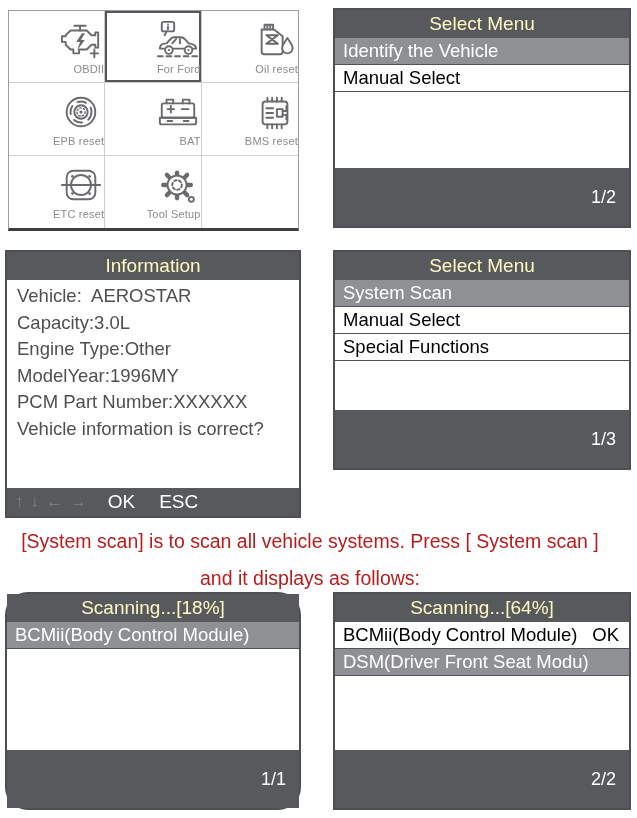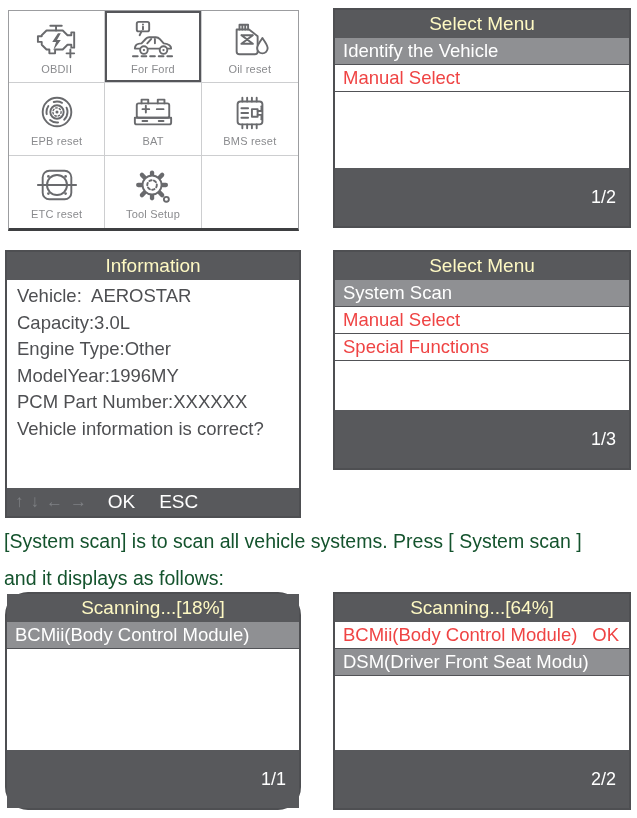--- a/index.html
+++ b/index.html
@@ -9,42 +9,42 @@
   }
 
   
   .grid-panel {
     position:absolute; left:8px; top:10px; width:291px; height:221px;
     display:grid; grid-template-columns:repeat(3,1fr); grid-template-rows:repeat(3,1fr);
     border:1px solid #9c9da0; border-bottom:3px solid #3e3f41;
     box-sizing:border-box; background:#fff;
   }
   .cell {
-    display:flex; flex-direction:column; align-items:center; justify-content:center;
+    display:flex; flex-direction:column; align-items:flex-end; justify-content:center;
     gap:2px; border-right:1px solid #cdced0; border-bottom:1px solid #cdced0;
     box-sizing:border-box; background:#fff; cursor:default;
   }
   .cell:nth-child(3n){ border-right:none; }
   .cell:nth-child(n+7){ border-bottom:none; }
   .cell.selected { box-shadow:inset 0 0 0 2px #55565a; }
   .cell .label { font-size:11px; color:#8a8b8e; letter-spacing:.2px; }
   .cell svg { display:block; }
 
   
   .screen {
     position:absolute; display:flex; flex-direction:column;
     background:#fff; border:2px solid #4e4f52; box-sizing:border-box;
   }
   .screen-header {
     flex:0 0 28px; background:#58595c; color:#fef9c3; text-align:center;
     font-size:19px; line-height:28px; font-weight:400;
   }
   .row {
     flex:0 0 26px; display:flex; align-items:center; justify-content:space-between;
-    padding:0 8px; font-size:18.5px; color:#ef4444;
+    padding:0 8px; font-size:18.5px; color:#000000;
     border-bottom:1px solid #515256; background:#fff; white-space:nowrap; overflow:hidden;
   }
   .row.hl { background:#8f9093; color:#ffffff; }
   .row .status { padding-right:2px; }
   .spacer { flex:1 1 auto; background:#fff; }
   .screen-footer {
     flex:0 0 26px; background:#58595c; color:#fff; font-size:18px;
     line-height:26px; text-align:right; padding:16px 13px;
   }
   .info-body {
@@ -58,21 +58,21 @@
   }
   .arrows { display:flex; gap:7px; color:#7e8084; font-weight:bold; font-size:17px; }
   .keys {
     position:absolute; left:50%; transform:translateX(-50%);
     display:flex; gap:24px; color:#ffffff; font-size:19px;
   }
 
   
   .description {
     position:absolute; left:4px; top:503px; width:612px;
-    font-size:19.5px; line-height:37px; color:#14532d;
+    font-size:19.5px; line-height:37px; color:#b91c1c;text-align:center;
   }
 
   #screen-select-vehicle { left:333px; top:8px;   width:298px; height:220px; }
   #screen-information    { left:5px;   top:250px; width:296px; height:268px; }
   #screen-select-scan    { left:333px; top:250px; width:298px; height:220px; }
   #screen-scanning-18    { left:5px;   top:592px; width:296px; height:218px;border-radius:23px; }
   #screen-scanning-36    { left:333px; top:592px; width:298px; height:218px; }
 </style>
 </head>
 <body>

